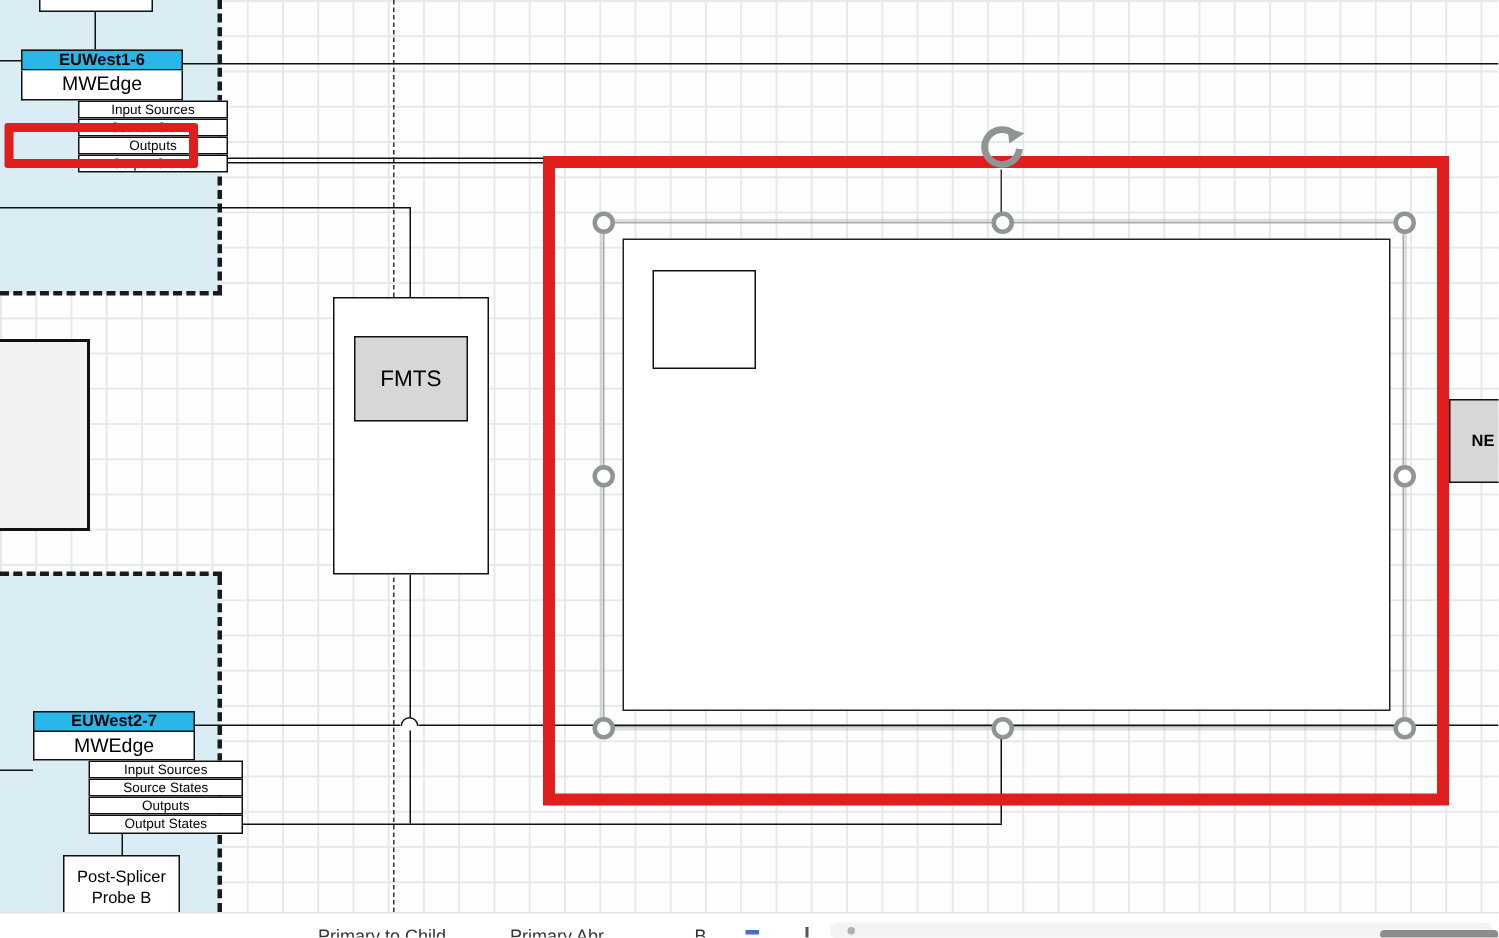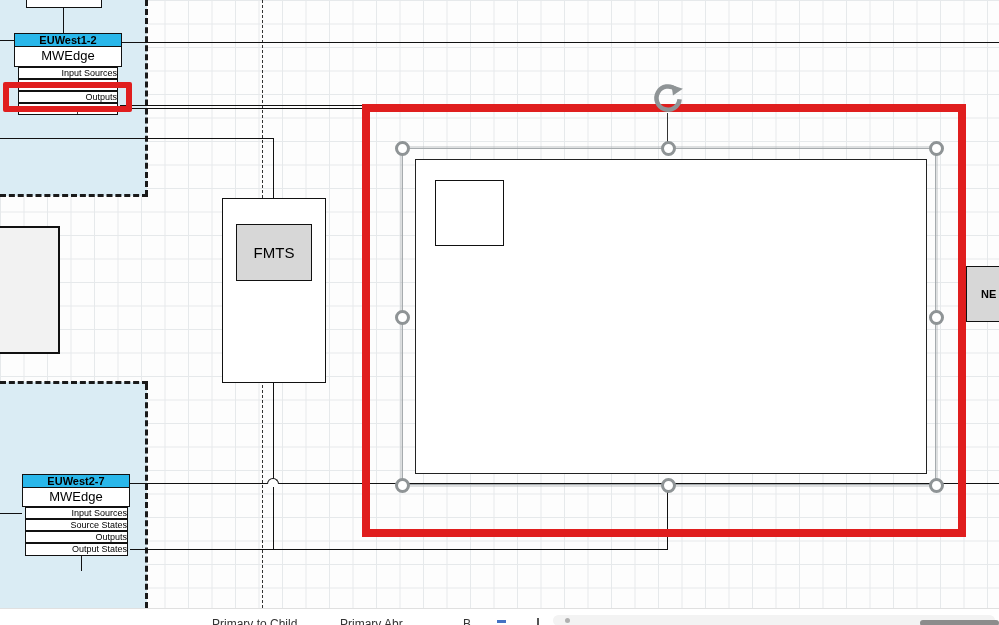--- a/index.html
+++ b/index.html
@@ -17,21 +17,21 @@
   .abs{position:absolute;}
   .blue-zone{background:var(--container);}
   .dash-v{width:0;border-left:3px dashed var(--ink);}
   .dash-h{height:0;border-top:3px dashed var(--ink);}
   .dash-fine{width:0;border-left:1px dashed #333;}
   .line-h{height:0;border-top:1.4px solid #111;}
   .line-v{width:0;border-left:1.4px solid #111;}
   .shape{background:#fff;border:1.6px solid #111;}
   .node-header{background:var(--accent);border:1.6px solid #111;font-weight:bold;font-size:11px;text-align:center;line-height:12px;color:#000;}
   .node-sub{background:#fff;border:1.6px solid #111;border-top:none;font-size:13px;text-align:center;line-height:17px;color:#000;}
-  .node-row{background:#fff;border:1.3px solid #111;font-size:9px;text-align:right;line-height:10px;color:#000;}
+  .node-row{background:#fff;border:1.3px solid #111;font-size:9px;text-align:center;line-height:10px;color:#000;margin-left:34px;}
   .gray-box{background:var(--gray);border:1.6px solid #111;font-size:15px;color:#000;display:flex;align-items:center;justify-content:center;}
   .red-frame{border:8px solid var(--red);background:transparent;}
   .red-frame-small{border:6px solid var(--red);border-radius:2px;background:transparent;}
   .sel-box{border:1px solid #a6abae;box-shadow:0 0 0 2px rgba(160,165,168,.35);}
   .handle{width:15px;height:15px;border-radius:50%;border:3px solid var(--handle);background:#fff;}
   .hop{width:12px;height:6px;border:1.5px solid #111;border-bottom:none;border-radius:6px 6px 0 0;background:#fff;}
   .hop-mask{width:12px;height:8px;background:#fff;}
   #bottom-bar{position:absolute;left:0;top:608px;width:999px;height:17px;background:#fff;border-top:1px solid #e0e0e0;overflow:hidden;}
   .tab-label{position:absolute;top:8px;font-size:12px;color:#333;white-space:nowrap;}
   .pill{position:absolute;border-radius:6px;}
@@ -65,34 +65,35 @@
   <div class="abs line-h" style="left:130px;top:549px;width:538px;"></div>
   <div class="abs line-v" style="left:667px;top:485px;height:64px;"></div>
   <div class="abs line-h" style="left:0;top:513px;width:22px;"></div>
   <div class="abs line-v" style="left:81px;top:555px;height:16px;"></div>
 
   <div class="abs hop-mask" style="left:267px;top:479px;"></div>
   <div class="abs hop" style="left:267px;top:478px;"></div>
 
   <div class="abs shape" style="left:26px;top:-7px;width:76px;height:15px;"></div>
 
-  <div class="abs node-header" style="left:14px;top:33px;width:108px;height:14px;">EUWest1-2</div>
+  <div class="abs node-header" style="left:14px;top:33px;width:108px;height:14px;">EUWest1-6</div>
   <div class="abs node-sub" style="left:14px;top:47px;width:108px;height:20px;">MWEdge</div>
   <div class="abs node-row" style="left:18px;top:67px;width:100px;height:12px;">Input Sources</div>
   <div class="abs node-row" style="left:18px;top:79px;width:100px;height:12px;">Source States</div>
   <div class="abs node-row" style="left:18px;top:91px;width:100px;height:12px;">Outputs</div>
   <div class="abs node-row" style="left:18px;top:103px;width:100px;height:12px;">Output States</div>
 
   <div class="abs node-header" style="left:22px;top:474px;width:108px;height:14px;">EUWest2-7</div>
   <div class="abs node-sub" style="left:22px;top:488px;width:108px;height:19px;">MWEdge</div>
   <div class="abs node-row" style="left:25px;top:507px;width:103px;height:12px;">Input Sources</div>
   <div class="abs node-row" style="left:25px;top:519px;width:103px;height:12px;">Source States</div>
   <div class="abs node-row" style="left:25px;top:531px;width:103px;height:12px;">Outputs</div>
   <div class="abs node-row" style="left:25px;top:543px;width:103px;height:13px;">Output States</div>
 
+  <div class="abs shape" id="post-splicer" style="left:42px;top:570px;width:78px;height:48px;">Post-Splicer Probe B</div>
 
   <div class="abs" style="left:-12px;top:226px;width:72px;height:128px;background:#f2f2f2;border:2px solid #111;"></div>
 
   <div class="abs shape" style="left:222px;top:198px;width:104px;height:185px;"></div>
   <div class="abs gray-box" style="left:236px;top:224px;width:76px;height:57px;">FMTS</div>
 
   <div class="abs" style="left:415px;top:159px;width:512px;height:315px;background:#fff;border:1px solid #222;"></div>
   <div class="abs" style="left:435px;top:180px;width:69px;height:66px;background:#fff;border:1.6px solid #111;"></div>
 
   <div class="abs gray-box" id="ne-box" style="left:966px;top:266px;width:62px;height:56px;justify-content:flex-start;">NE</div>

